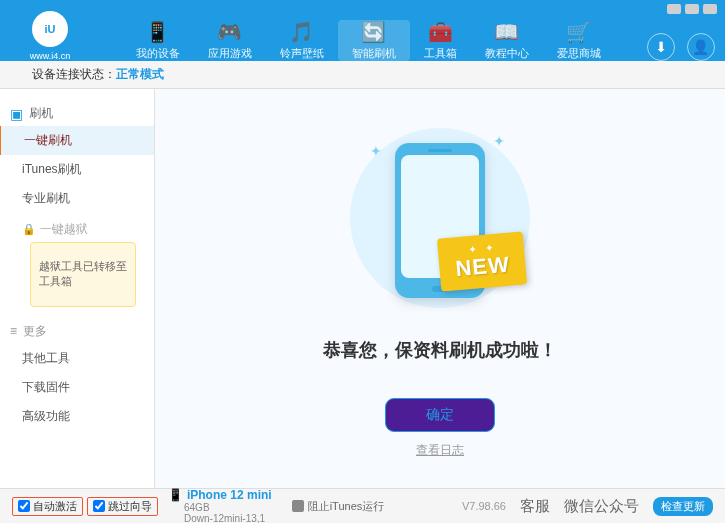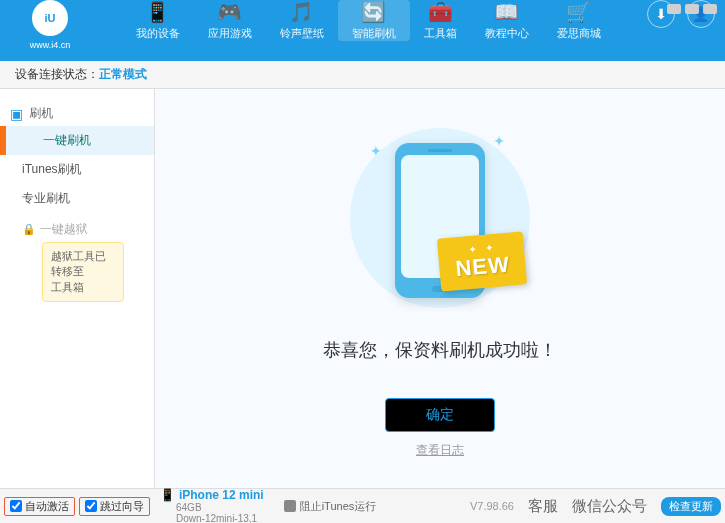--- a/index.html
+++ b/index.html
@@ -1,20 +1,20 @@
 <!DOCTYPE html>
 <html><head>
   <meta charset="utf-8">
   <style>
     * { margin: 0; padding: 0; box-sizing: border-box; }
     body { width: 725px; height: 523px; font-family: 'Microsoft YaHei', SimSun, sans-serif; overflow: hidden; background: #f0f0f0; }
 
     
     .top-bar {
-      display: flex; align-items: flex-start; background: #1e9be2; height: 62px; padding: 0 10px; position: relative;
+      display: flex; align-items: flex-end; background: #1e9be2; height: 62px; padding: 0 10px; position: relative;
     }
     .logo-area { display: flex; flex-direction: column; align-items: center; width: 80px; }
     .logo-circle { width: 36px; height: 36px; background: #fff; border-radius: 50%; display: flex; align-items: center; justify-content: center; }
     .logo-circle span { color: #1e9be2; font-weight: bold; font-size: 13px; }
     .logo-text { color: #fff; font-size: 9px; margin-top: 4px; }
 
     .nav-items { display: flex; flex: 1; justify-content: center; }
     .nav-item { display: flex; flex-direction: column; align-items: center; padding: 0 14px; cursor: pointer; color: #fff; opacity: 0.9; min-width: 60px; }
     .nav-item.active { background: rgba(255,255,255,0.2); border-radius: 4px; }
     .nav-icon { font-size: 20px; margin-bottom: 2px; }
@@ -24,39 +24,39 @@
     .top-right-btn { width: 28px; height: 28px; border-radius: 50%; border: 1px solid rgba(255,255,255,0.6); display: flex; align-items: center; justify-content: center; cursor: pointer; color: #fff; font-size: 14px; }
 
     
     .win-controls { position: absolute; top: 4px; right: 8px; display: flex; gap: 4px; }
     .win-btn { width: 14px; height: 10px; border-radius: 2px; cursor: pointer; }
     .win-min { background: #d0d0d0; }
     .win-max { background: #d0d0d0; }
     .win-close { background: #d0d0d0; }
 
     
-    .status-bar { height: 28px; background: #f5f5f5; border-bottom: 1px solid #ddd; display: flex; align-items: center; padding: 0 15px; font-size: 12px; color: #333; }
+    .status-bar { height: 28px; background: #f5f5f5; border-bottom: 1px solid #ddd; display: flex; align-items: center; padding: 0 32px; font-size: 12px; color: #333; }
     .status-normal { color: #1e9be2; font-weight: bold; }
 
     
     .main-layout { display: flex; height: calc(523px - 62px - 28px - 30px); }
 
     
     .sidebar { width: 155px; background: #fff; border-right: 1px solid #e0e0e0; padding: 8px 0; overflow-y: auto; flex-shrink: 0; }
     .sidebar-section { padding: 4px 0; }
     .sidebar-section-header { display: flex; align-items: center; padding: 4px 10px; font-size: 12px; color: #666; }
     .sidebar-section-header .icon { margin-right: 6px; color: #1e9be2; font-size: 14px; }
     .sidebar-item { padding: 6px 10px 6px 22px; font-size: 12px; color: #555; cursor: pointer; }
-    .sidebar-item.active { color: #0f766e; background: #e8f4fc; border-left: 6px solid #f97316; padding-left: 37px; }
+    .sidebar-item.active { color: #7f1d1d; background: #e8f4fc; border-left: 1px solid #f97316; padding-left: 23px; }
     .sidebar-divider { display: flex; align-items: center; padding: 4px 10px; font-size: 12px; color: #999; }
     .sidebar-divider::before { content: '≡'; margin-right: 6px; }
     .sidebar-disabled { padding: 4px 10px 4px 22px; }
     .sidebar-disabled-item { display: flex; align-items: center; color: #aaa; font-size: 12px; cursor: not-allowed; }
     .sidebar-disabled-item .lock-icon { margin-right: 4px; font-size: 11px; }
-    .jailbreak-notice { background: #fff8e1; border: 1px solid #ffe082; border-radius: 4px; margin: 4px 20px; padding: 6px 8px; font-size: 11px; color: #666; line-height: 1.4; }
+    .jailbreak-notice { background: #fff8e1; border: 1px solid #ffe082; border-radius: 4px; margin: 4px 8px; padding: 16px 8px; font-size: 11px; color: #666; line-height: 1.4; }
 
     
     .main-content { flex: 1; background: #f7fbff; display: flex; flex-direction: column; align-items: center; justify-content: center; padding: 20px; }
 
     
     .phone-illustration { position: relative; width: 200px; height: 200px; margin-bottom: 20px; }
     .phone-bg-circle { width: 180px; height: 180px; background: #e0f4ff; border-radius: 50%; position: absolute; top: 10px; left: 10px; }
     .phone-sparkle { position: absolute; color: #7dd3f0; font-size: 14px; }
     .phone-sparkle.tl { top: 25px; left: 30px; }
     .phone-sparkle.tr { top: 15px; right: 35px; }
@@ -65,29 +65,29 @@
     .phone-home { width: 16px; height: 6px; background: #3aa8d8; border-radius: 3px; position: absolute; bottom: 6px; left: 50%; transform: translateX(-50%); }
     .phone-speaker { width: 24px; height: 3px; background: #3aa8d8; border-radius: 2px; position: absolute; top: 6px; left: 50%; transform: translateX(-50%); }
 
     
     .new-ribbon { position: absolute; bottom: 30px; right: 15px; }
     .ribbon-shape { background: #f5c518; transform: rotate(-5deg); padding: 8px 16px; border-radius: 4px; position: relative; box-shadow: 2px 2px 6px rgba(0,0,0,0.2); }
     .ribbon-text { color: #fff; font-size: 22px; font-weight: bold; text-shadow: 1px 1px 2px rgba(0,0,0,0.2); letter-spacing: 1px; }
     .ribbon-dots { color: #fff; font-size: 11px; }
 
     
-    .success-msg { font-size: 18px; color: #333; margin-bottom: 36px; font-weight: 400; }
-
-    
-    .confirm-btn { width: 110px; height: 34px; background: #000000; border: 1px solid #1e9be2; border-radius: 4px; color: #1e9be2; font-size: 14px; cursor: pointer; display: flex; align-items: center; justify-content: center; margin-bottom: 10px; }
+    .success-msg { font-size: 18px; color: #333; margin-bottom: 36px; font-weight: 700; }
+
+    
+    .confirm-btn { width: 110px; height: 34px; background: #4c1d95; border: 1px solid #1e9be2; border-radius: 9px; color: #1e9be2; font-size: 14px; cursor: pointer; display: flex; align-items: center; justify-content: center; margin-bottom: 10px; }
 
     .back-daily { font-size: 12px; color: #999; cursor: pointer; text-decoration: underline; }
 
     
-    .bottom-bar { height: 35px; background: #f5f5f5; border-top: 1px solid #ddd; display: flex; align-items: center; padding: 0 4px; font-size: 11px; color: #666; }
+    .bottom-bar { height: 35px; background: #f5f5f5; border-top: 1px solid #ddd; display: flex; align-items: center; padding: 0 12px; font-size: 11px; color: #666; }
     .bottom-left { display: flex; align-items: center; gap: 8px; }
     .checkbox-label { display: flex; align-items: center; gap: 3px; cursor: pointer; border: 1px solid #e53; padding: 1px 4px; border-radius: 2px; }
     .checkbox-label input { width: 12px; height: 12px; }
     .bottom-stop { display: flex; align-items: center; gap: 4px; color: #666; font-size: 11px; }
 
     .version-text { color: #999; font-size: 11px; text-align: center; }
     .link-text { color: #666; font-size: 15px; cursor: pointer; }
     .update-btn { background: #1e9be2; color: #fff; border: none; border-radius: 8px; padding: 2px 8px; font-size: 11px; cursor: pointer; }
   </style>
 </head>
@@ -178,20 +178,34 @@
       <div class="sidebar-disabled">
         <div class="sidebar-disabled-item">
           <span class="lock-icon">🔒</span>
           <span>一键越狱</span>
         </div>
         <div class="jailbreak-notice">
           <span>越狱工具已转移至<br>工具箱</span>
         </div>
       </div>
 
+      <div class="sidebar-section">
+        <div class="sidebar-divider">
+          <span>更多</span>
+        </div>
+        <div class="sidebar-item">
+          <span>其他工具</span>
+        </div>
+        <div class="sidebar-item">
+          <span>下载固件</span>
+        </div>
+        <div class="sidebar-item">
+          <span>高级功能</span>
+        </div>
+      </div>
     </div>
 
     <div class="main-content">
 
       <div class="phone-illustration">
         <div class="phone-bg-circle"></div>
         <span class="phone-sparkle tl">✦</span>
         <span class="phone-sparkle tr">✦</span>
         <div class="phone-body">
           <div class="phone-speaker"></div>

